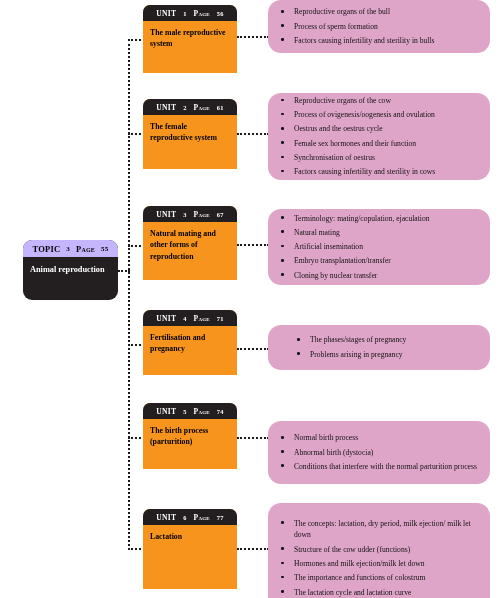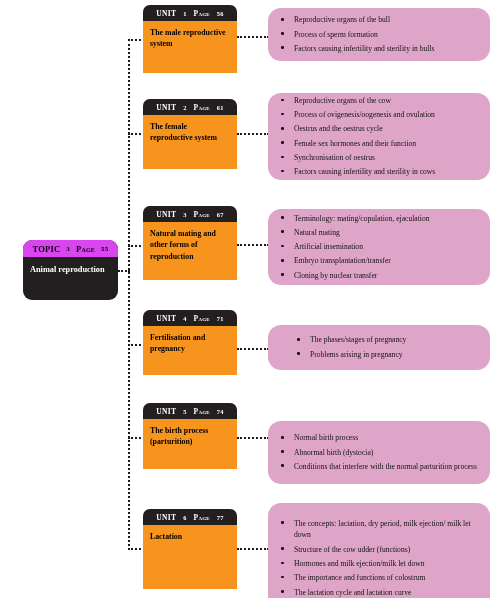--- a/index.html
+++ b/index.html
@@ -48,21 +48,21 @@
     top: 240px;
     width: 95px;
     height: 60px;
     border-radius: 9px;
     background: #231f20;
     overflow: hidden;
     box-shadow: 0 0 0 0 transparent;
   }
   .topic-head {
     height: 17px;
-    background: #d946ef;
+    background: #c4b5fd;
     color: #000000;
     display: flex;
     align-items: center;
     justify-content: center;
     gap: 6px;
     font-size: 8.5px;
     font-weight: bold;
     letter-spacing: .2px;
     font-variant: small-caps;
   }
@@ -164,21 +164,21 @@
   <div class="unit-box" style="top:5px; height:68px;">
     <div class="unit-head">
       <span>UNIT</span>
         <span class="num">1</span>
       <span>Page</span>
         <span class="num">56</span>
     </div>
     <div class="unit-body">The male reproductive system</div>
   </div>
   <div class="link" style="left:237px; top:36px; width:32px;"></div>
-  <div class="detail-box" style="top:8px; height:53px;">
+  <div class="detail-box" style="top:0; height:53px;">
     <ul class="detail-list">
       <li><span class="bullet"></span><span>Reproductive organs of the bull</span></li>
       <li><span class="bullet"></span><span>Process of sperm formation</span></li>
       <li><span class="bullet"></span><span>Factors causing infertility and sterility in bulls</span></li>
     </ul>
   </div>
 
   <div class="branch" style="left:128px; top:133px; width:17px;"></div>
   <div class="unit-box" style="top:99px; height:70px;">
     <div class="unit-head">

